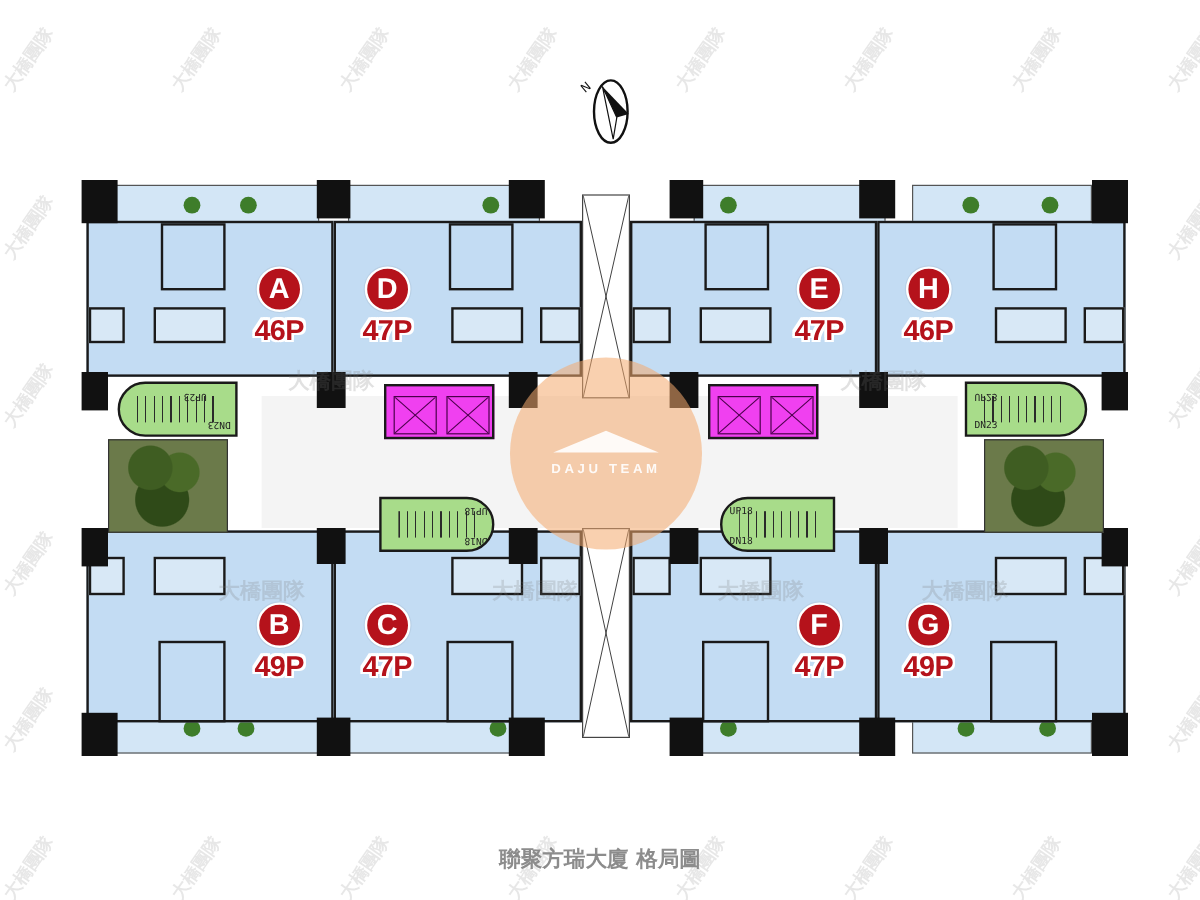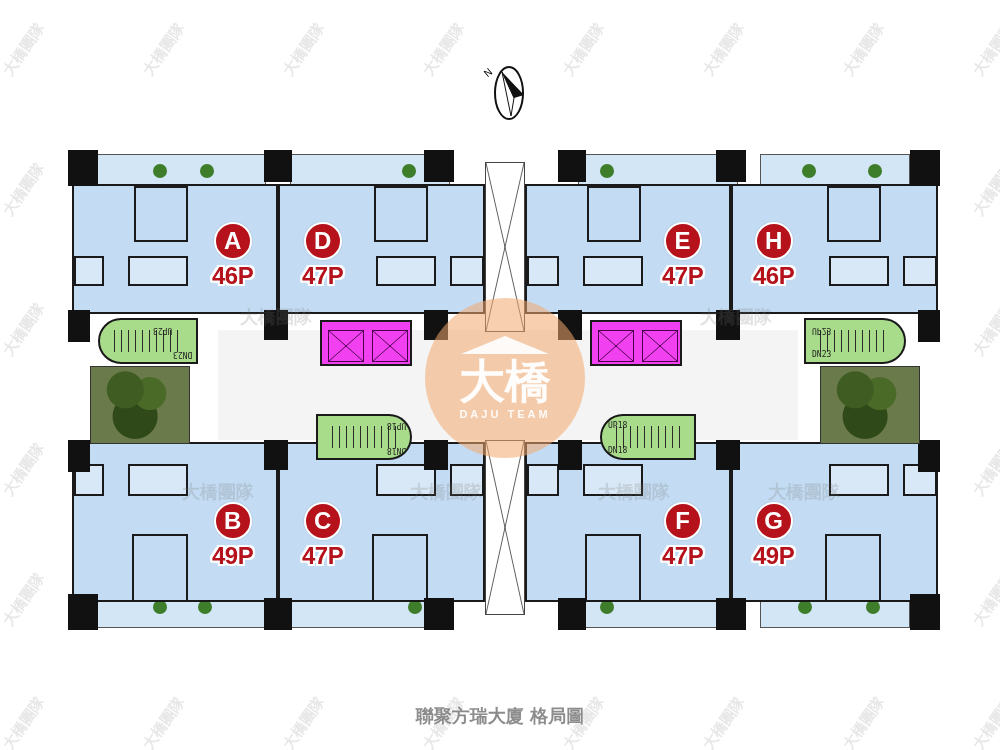--- a/index.html
+++ b/index.html
@@ -251,21 +251,20 @@
   <div class="circle">F</div>
   <div class="size">47P</div>
 </div>
 <div class="tag" style="left:753px;top:502px;">
   <div class="circle">G</div>
   <div class="size">49P</div>
 </div>
 
 <div class="logo">
   <div class="roof"></div>
-  <div class="mark">大橋</div>
   <div class="team">DAJU TEAM</div>
 </div>
 
 <div class="wm-layer">
   <span class="wm" style="left:-6px;top:40px;">大橋團隊</span>
   <span class="wm" style="left:134px;top:40px;">大橋團隊</span>
   <span class="wm" style="left:274px;top:40px;">大橋團隊</span>
   <span class="wm" style="left:414px;top:40px;">大橋團隊</span>
   <span class="wm" style="left:554px;top:40px;">大橋團隊</span>
   <span class="wm" style="left:694px;top:40px;">大橋團隊</span>

